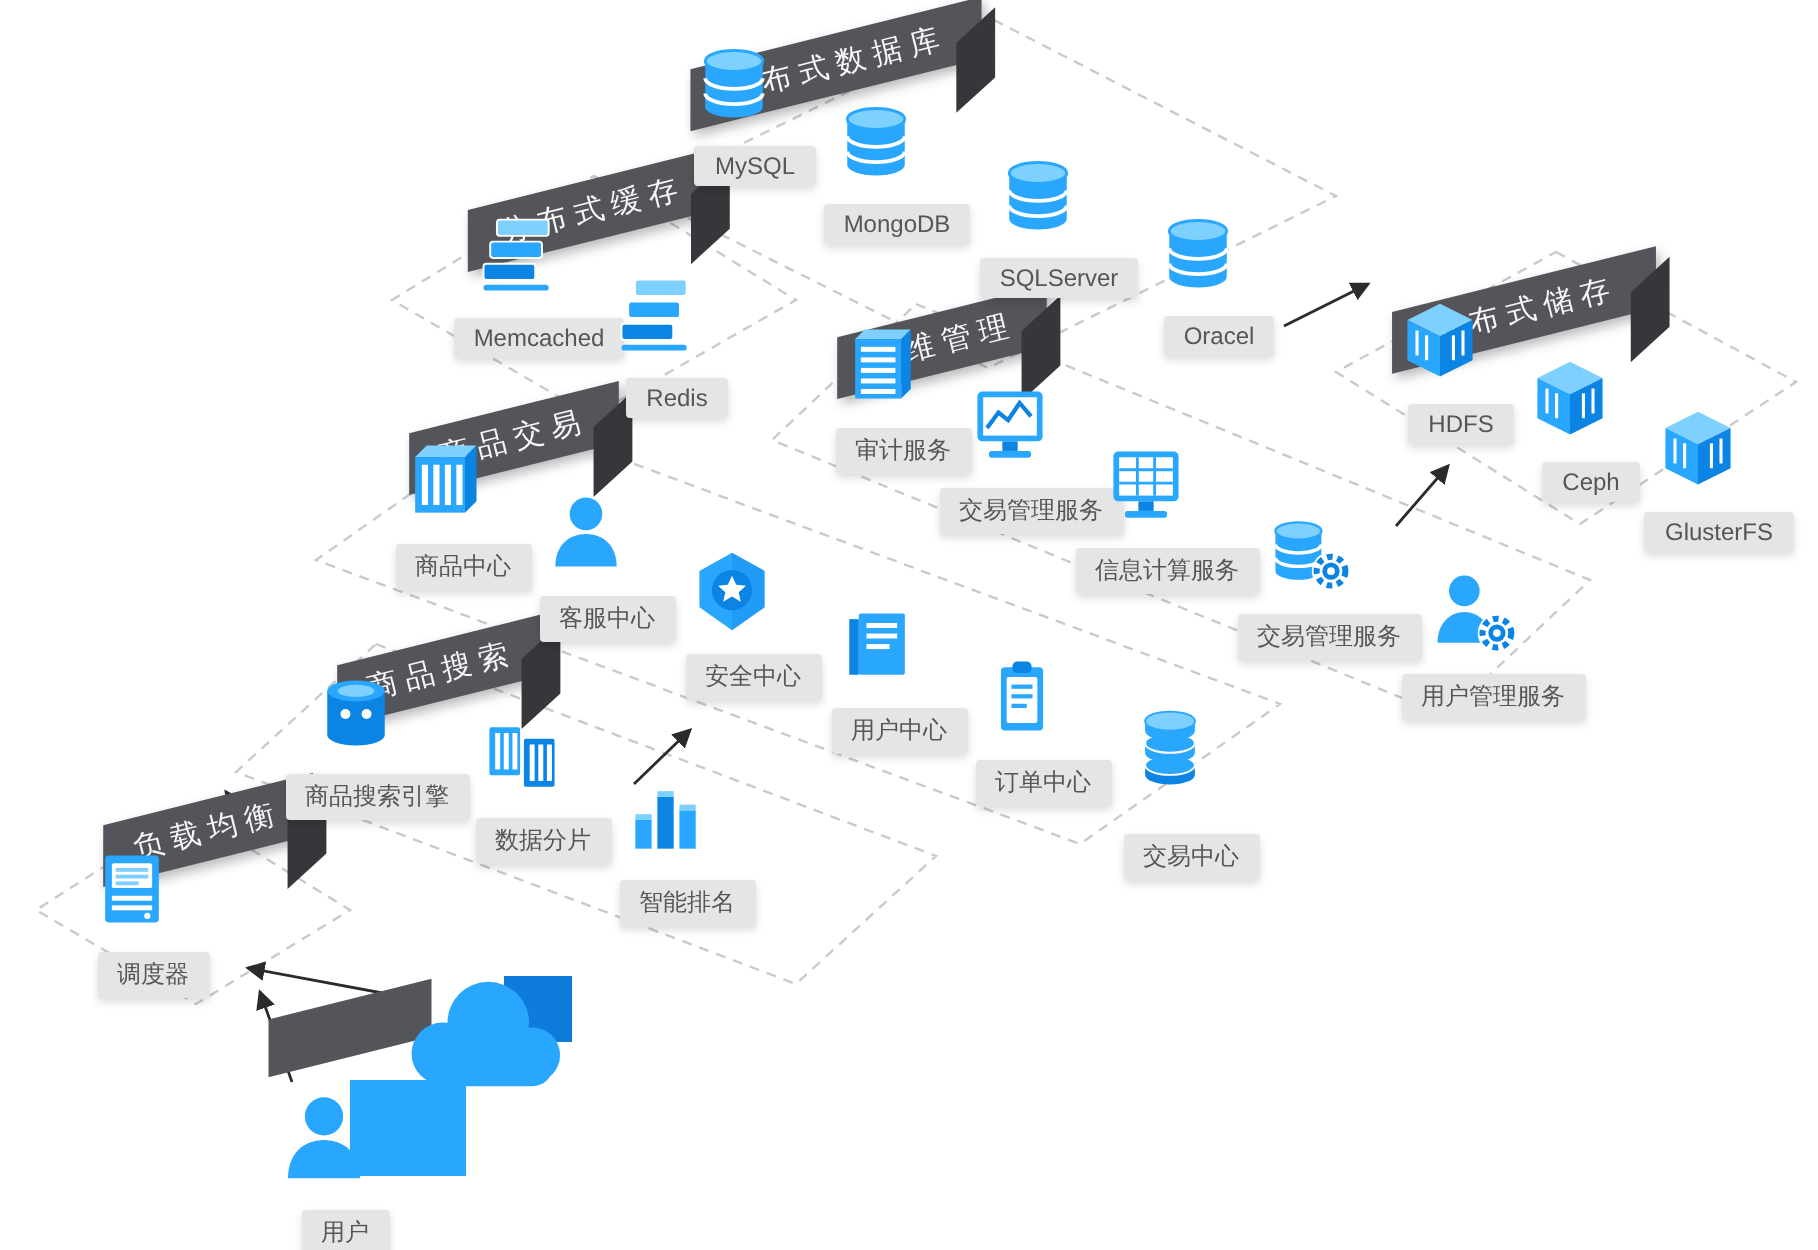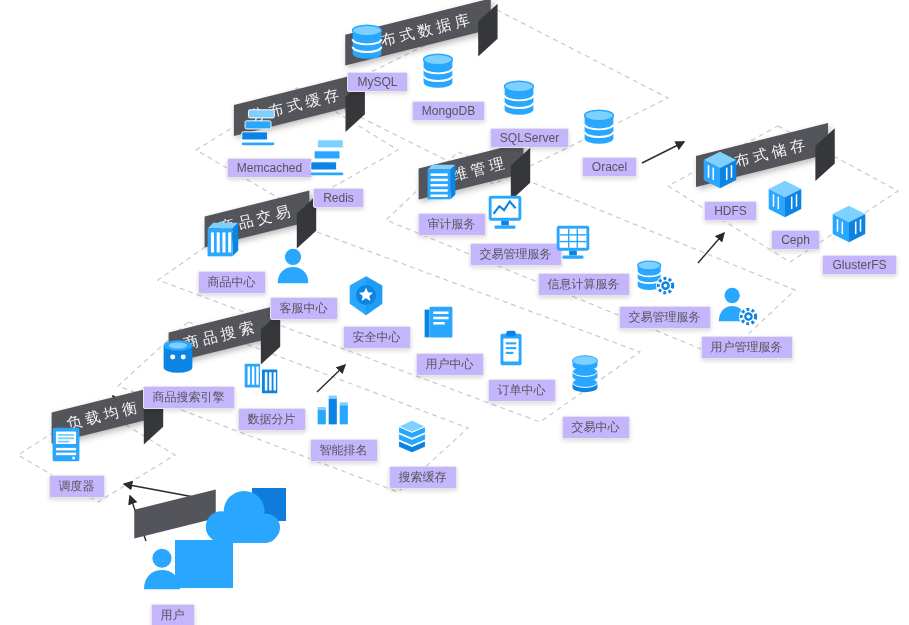--- a/index.html
+++ b/index.html
@@ -12,21 +12,21 @@
   .banner { position:absolute; height:30px; z-index:2; color:#f7f7f7;
     display:flex; align-items:center; justify-content:center;
     font-size:15px; letter-spacing:4px; white-space:nowrap;
     transform:rotate(-14deg) skewX(-14deg);
     box-shadow:2px 3px 6px rgba(0,0,0,.28); }
   .banner span { display:block; transform:skewX(14deg); }
   .banner::after { content:""; position:absolute; right:-7px; bottom:-17px;
     width:20px; height:34px; background:#36373a; transform:skewY(-32deg); z-index:-1; }
   .node { position:absolute; width:120px; z-index:3;
     display:flex; flex-direction:column; align-items:center; }
-  .chip { margin-top:3px; background:#c4b5fd; border:1px solid #e4e5e7; border-radius:2px;
+  .chip { margin-top:3px; background:#e5e5e5; border:1px solid #e4e5e7; border-radius:2px;
     box-shadow:0 2px 4px rgba(0,0,0,.14); padding:2px 9px;
     font-size:12px; color:#55565a; white-space:nowrap;margin-left:21px; }
   .decor { position:absolute; z-index:1; }
 </style>
 </head>
 <body>
 
 <div id="stage">
     <svg class="layer" width="909" height="625">
       <defs>
@@ -337,29 +337,20 @@
       <div><svg viewBox="0 0 48 48" width="46" height="46">
           <rect x="8" y="25" width="8.5" height="15" fill="#29A7FF"></rect>
           <rect x="8" y="22" width="8.5" height="3" fill="#7ED0FF"></rect>
           <rect x="19.5" y="13" width="8.5" height="27" fill="#0C84E4"></rect>
           <rect x="19.5" y="10" width="8.5" height="3" fill="#7ED0FF"></rect>
           <rect x="31" y="20" width="8.5" height="20" fill="#29A7FF"></rect>
           <rect x="31" y="17" width="8.5" height="3" fill="#7ED0FF"></rect>
         </svg></div>
       <div class="chip">智能排名</div>
     </div>
-    <div class="node" style="left: 352px; top: 413px;">
-      <div><svg viewBox="0 0 48 48" width="46" height="46">
-          <path d="M10 29 l14 6 l14 -6 v6.5 l-14 6 l-14 -6 z" fill="#0C84E4" stroke="#ffffff" stroke-width="1"></path>
-          <path d="M10 21.5 l14 6 l14 -6 v6.5 l-14 6 l-14 -6 z" fill="#29A7FF" stroke="#ffffff" stroke-width="1"></path>
-          <path d="M10 14 l14 6 l14 -6 v6.5 l-14 6 l-14 -6 z" fill="#29A7FF" stroke="#ffffff" stroke-width="1"></path>
-          <path d="M10 14 l14 -6.5 l14 6.5 l-14 6 z" fill="#7ED0FF" stroke="#ffffff" stroke-width="1"></path>
-        </svg></div>
-      <div class="chip">搜索缓存</div>
-    </div>
     <div class="node" style="left: 6px; top: 422px;">
       <div><svg viewBox="0 0 48 48" width="46" height="46">
           <rect x="10" y="6" width="28" height="35" rx="2" fill="#29A7FF"></rect>
           <rect x="13.5" y="10" width="21" height="13" rx="1" fill="#ffffff"></rect>
           <g fill="#7ED0FF">
             <rect x="15.5" y="12.5" width="17" height="2"></rect>
             <rect x="15.5" y="16" width="17" height="2"></rect>
             <rect x="15.5" y="19.5" width="12" height="2"></rect>
           </g>
           <g fill="#ffffff">

